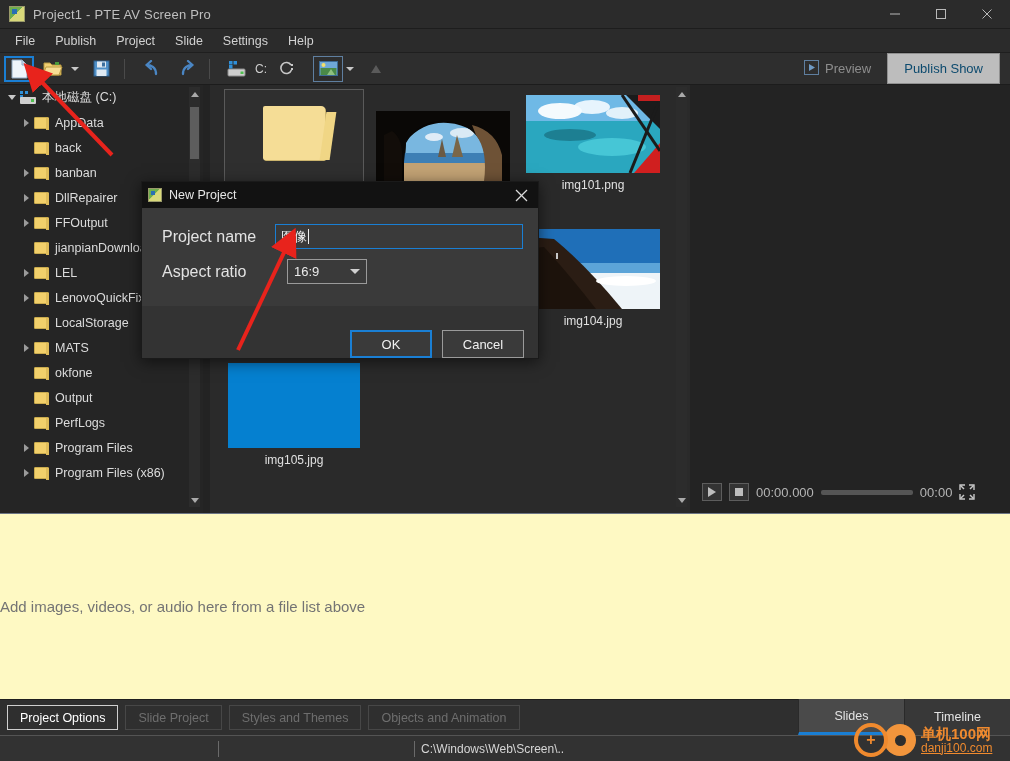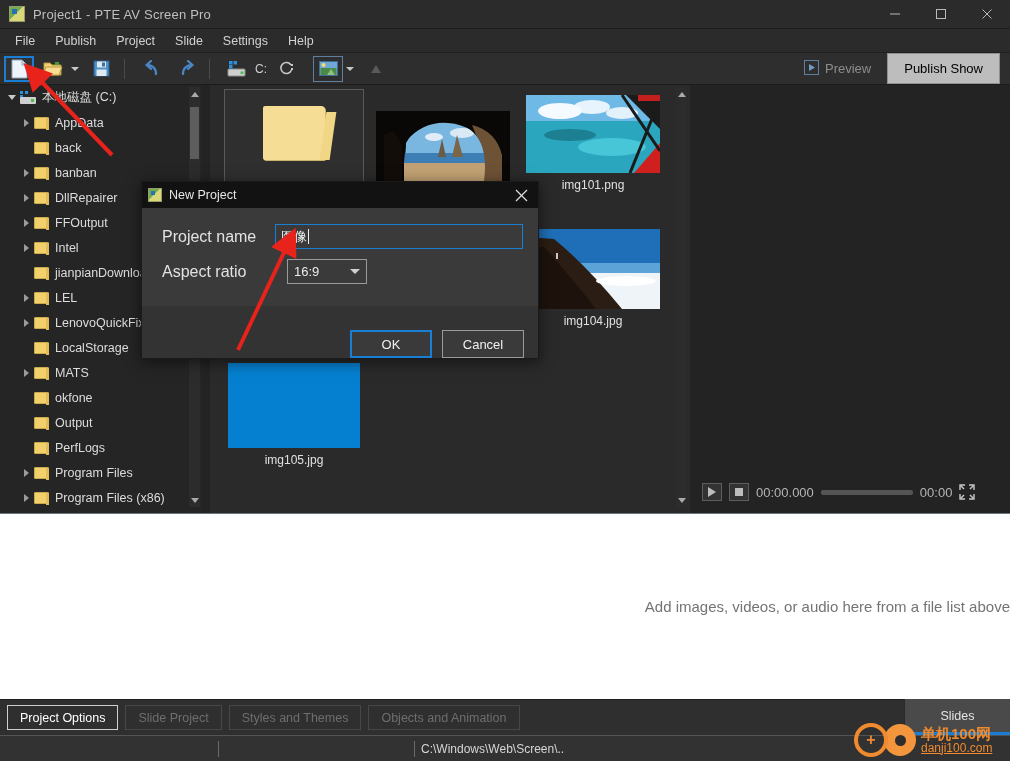--- a/index.html
+++ b/index.html
@@ -77,21 +77,21 @@
     width: 0; height: 0; border-left: 4px solid transparent; border-right: 4px solid transparent;
     border-top: 4px solid #c8c8c8;
   }
   .tb-label { font-size: 12px; color: #cfcfcf; margin-left: 3px; }
   .tb-spacer { flex: 1; }
   .preview-btn {
     display: flex; align-items: center; gap: 6px; color: #8d8d8d;
     font-size: 13px; padding: 4px 10px; margin-right: 6px;
   }
   .publish-btn {
-    background: #bdbdbd; color: #000000; font-size: 13px;
+    background: #bdbdbd; color: #0c4a6e; font-size: 13px;
     padding: 7px 16px; margin-right: 10px; border: 1px solid #909090;
   }
 
   
   .upper {
     position: absolute; left: 0; top: 85px; width: 1010px; height: 428px;
     background: #232323;
   }
   .tree-panel {
     position: absolute; left: 0; top: 0; width: 203px; height: 428px;
@@ -187,22 +187,22 @@
   }
   .pl-play { width:0;height:0;border-top:5px solid transparent;border-bottom:5px solid transparent;border-left:8px solid #bdbdbd; }
   .pl-stop { width:8px;height:8px;background:#bdbdbd; }
   .pl-time { font-size: 13px; color: #b5b5b5; }
   .pl-track { width: 92px; height: 5px; background: #555; border-radius: 2px; }
   .pl-full { width: 16px; height: 16px; position: relative; }
 
   
   .dropzone {
     position: absolute; left: 0; top: 513px; width: 1010px; height: 186px;
-    background: #ffffff;
-    display: flex; align-items: center; justify-content: flex-end;
+    background: #fef9c3;
+    display: flex; align-items: center; justify-content: flex-start;
     border-top: 1px solid #6c7585;
   }
   .dropzone-text { font-size: 15px; color: #747474; }
 
   
   .bottombar {
     position: absolute; left: 0; top: 699px; width: 1010px; height: 36px;
     background: #2f2f2f; display: flex; align-items: center;
     border-top: 1px solid #1f1f1f;
   }
@@ -471,27 +471,20 @@
           </span>
         <span class="folder-ico"></span>
         <span>DllRepairer</span>
       </div>
       <div class="tree-row tree-indent-1">
         <span class="tw-arrow">
             <span class="ar-r"></span>
           </span>
         <span class="folder-ico"></span>
         <span>FFOutput</span>
-      </div>
-      <div class="tree-row tree-indent-1">
-        <span class="tw-arrow">
-            <span class="ar-r"></span>
-          </span>
-        <span class="folder-ico"></span>
-        <span>Intel</span>
       </div>
       <div class="tree-row tree-indent-1">
         <span class="tw-arrow"></span>
         <span class="folder-ico"></span>
         <span>jianpianDownloa</span>
       </div>
       <div class="tree-row tree-indent-1">
         <span class="tw-arrow">
             <span class="ar-r"></span>
           </span>
@@ -675,20 +668,21 @@
 
   <div class="bottombar">
     <div class="opt-btn active">Project Options</div>
     <div class="opt-btn disabled">Slide Project</div>
     <div class="opt-btn disabled">Styles and Themes</div>
     <div class="opt-btn disabled">Objects and Animation</div>
     <div class="collapse-caret"></div>
   </div>
   <div class="view-tabs">
     <div class="view-tab selected">Slides</div>
+    <div class="view-tab">Timeline</div>
   </div>
 
   <div class="statusbar">
     <div class="st-c1"></div>
     <div class="st-sep"></div>
     <div class="st-c2"></div>
     <div class="st-sep"></div>
     <div class="st-c3">C:\Windows\Web\Screen\..</div>
   </div>
 

